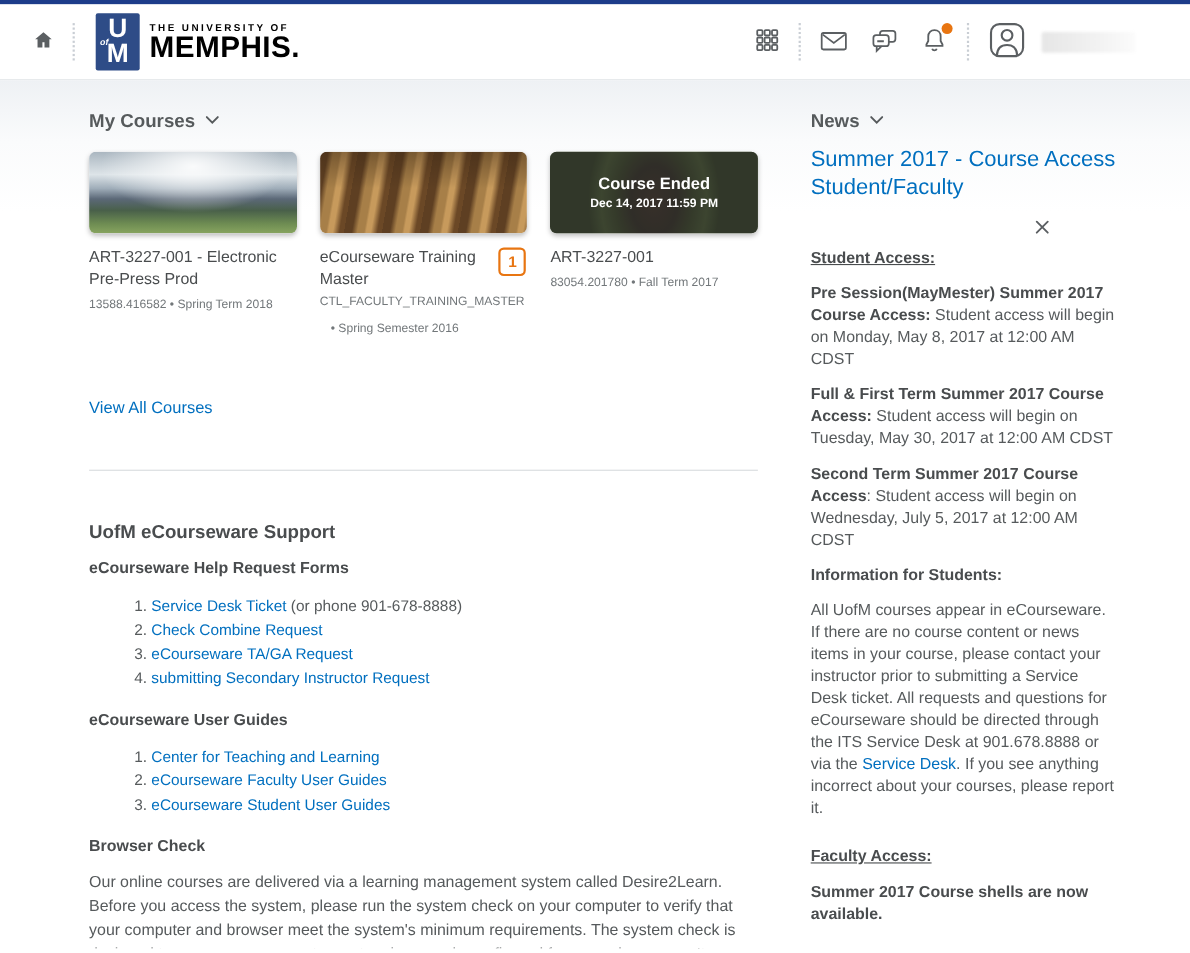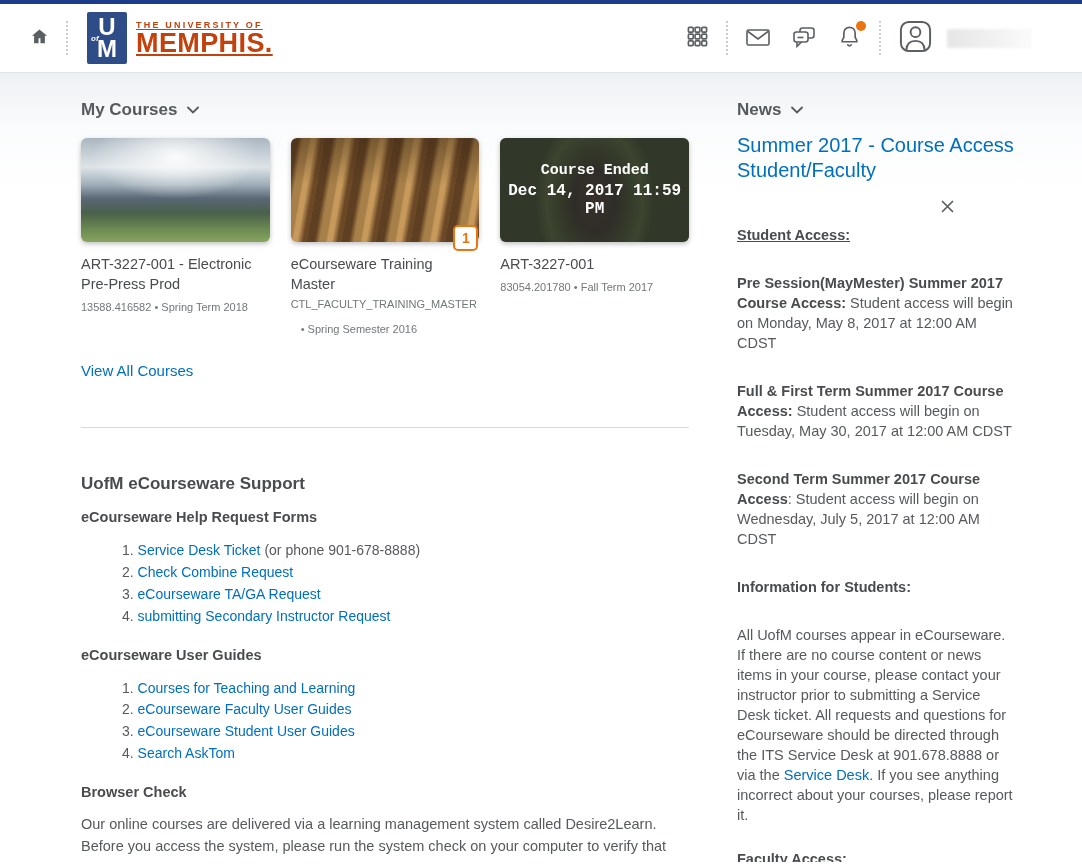--- a/index.html
+++ b/index.html
@@ -13,55 +13,55 @@
   .hdr-left, .hdr-right { display:flex; align-items:center; }
   .hdr-right { margin-left:auto; }
   .icon-btn { background:none; border:none; cursor:pointer; padding:4px; display:flex; align-items:center; }
   .vdots { height:34px; border-left:2px dotted #c9ced4; margin:0 13px; }
 
   .logo { display:flex; align-items:center; margin-left:6px; cursor:pointer; }
   .shield { position:relative; width:40px; height:52px; background:#2e4c87; border-radius:2px;
             display:flex; flex-direction:column; align-items:center; justify-content:center; }
   .shield .u, .shield .m { color:#fff; font-weight:bold; font-size:24px; line-height:22px; }
   .shield .of { position:absolute; top:22px; left:4px; color:#fff; font-size:8px; font-style:italic;font-weight:bold; }
-  .logo-text { margin-left:9px; color:#c2410c;text-decoration:underline; }
+  .logo-text { margin-left:9px; color:#000000; }
   .logo-line1 { font-size:9px; font-weight:bold; letter-spacing:2.2px; }
   .logo-line2 { font-size:27px; font-weight:bold; letter-spacing:0.4px; line-height:26px; }
 
   .bell-wrap { position:relative; }
   .bell-dot { position:absolute; top:1px; right:0; width:10px; height:10px; border-radius:50%; background:#e87511; }
   .name-blur { width:85px; height:19px; margin:0 28px 0 10px; border-radius:2px;
                background:linear-gradient(90deg,#e6e6e6,#f2f2f2 60%,#fbfbfb); filter:blur(1.5px); }
 
   
   .main { display:flex; gap:48px; padding:27px 65px 0 81px; height:789px;
           background:linear-gradient(180deg,#eef1f4 0,#fafbfc 55px,#ffffff 120px); overflow:hidden; }
   .col-left { width:608px; flex:none; }
   .col-right { width:280px; flex:none; }
 
   .section-head { display:flex; align-items:flex-start; gap:10px; cursor:pointer; }
   .section-title { font-size:17px; font-weight:bold; color:#565a5c; }
 
   
   .cards { display:flex; gap:21px; margin-top:18px; min-height:202px; }
   .card { width:189px; position:relative; }
-  .card-img { height:104px; border-radius:6px; box-shadow:0 2px 5px rgba(0,0,0,0.25);
-              position:relative; overflow:hidden; cursor:pointer;font-family:Liberation Mono, monospace; }
+  .card-img { height:74px; border-radius:6px; box-shadow:0 2px 5px rgba(0,0,0,0.25);
+              position:relative; overflow:hidden; cursor:pointer; }
   .img1 { background:
       radial-gradient(ellipse 120px 60px at 50% 18%, rgba(255,255,255,0.9), rgba(255,255,255,0) 70%),
       linear-gradient(180deg,#aab6c0 0%,#dde4e8 28%,#9fadb9 45%,#5b6877 58%,#49604a 72%,#6d8b52 88%,#87a45f 100%); }
   .img2 { background:
       linear-gradient(180deg, rgba(60,40,20,0.45), rgba(0,0,0,0) 45%),
       repeating-linear-gradient(100deg,#5e3f22 0 7px,#a77f48 12px 18px,#c79a5c 20px 24px,#6b4826 30px 34px); }
   .img3 { background:
       radial-gradient(ellipse 60px 90px at 50% 60%, #4a3a2c 0%, #3a3428 35%, #45522e 60%, #55683a 80%, #3c4a2a 100%); }
   .img-overlay { position:absolute; inset:0; background:rgba(40,40,40,0.55);
                  display:flex; flex-direction:column; align-items:center; justify-content:center; color:#fff; }
   .ov-title { font-size:15px; font-weight:bold; }
-  .ov-date { font-size:16px; font-weight:bold; margin-top:3px;text-align:center; }
+  .ov-date { font-size:11px; font-weight:bold; margin-top:3px;text-align:center; }
   .card-title { margin-top:12px; font-size:14.5px; line-height:1.38; color:#494c4e; cursor:pointer; }
   .card-title.pad-badge { padding-right:36px; }
   .card-code { margin-top:2px; font-size:11px; color:#72777a; word-break:break-all; line-height:1.5; }
   .card-meta { margin-top:7px; font-size:11px; color:#72777a; }
   .card-meta.indent { padding-left:10px; margin-top:10px; }
   .badge { position:absolute; top:87px; right:1px; min-width:25px; height:26px; background:#fff;
            border:2px solid #e87511; border-radius:5px; color:#e87511; font-size:14px; font-weight:bold;
            display:flex; align-items:center; justify-content:center; cursor:pointer; }
 
   .link { color:#006fbf; text-decoration:none; cursor:pointer; }
@@ -77,21 +77,21 @@
   .olist .oli { padding-left:41px; font-size:14px; line-height:1.42; margin-bottom:2px; }
   .oli .num { color:#565a5c; }
   .oli .suffix { color:#565a5c; }
   .para { margin-top:13px; font-size:14.5px; line-height:22px; color:#565a5c; }
   .mt20 { margin-top:20px; }
 
   
   .news-article-title { display:block; margin-top:13px; font-size:20px; line-height:25px;
                         color:#006fbf; text-decoration:none; cursor:pointer; }
   .dismiss-row { display:flex; justify-content:flex-end; padding-right:60px; margin-top:14px; }
-  .news-p { font-size:14.5px; line-height:20px; color:#565a5c; margin-top:28px; }
+  .news-p { font-size:14.5px; line-height:20px; color:#565a5c; margin-top:12px; }
   .news-p strong, .bold-head { font-weight:bold; color:#494c4e; }
   .underline { text-decoration:underline; }
   .x-btn { background:none; border:none; cursor:pointer; padding:2px; }
 </style>
 </head>
 <body>
 
 <div class="top-strip"></div>
 
 <header class="header">
@@ -225,24 +225,23 @@
       <div class="sub-head">eCourseware Help Request Forms</div>
       <div class="olist">
         <div class="oli"><span class="num">1. </span><a class="link">Service Desk Ticket</a><span class="suffix"> (or phone 901-678-8888)</span></div>
         <div class="oli"><span class="num">2. </span><a class="link">Check Combine Request</a></div>
         <div class="oli"><span class="num">3. </span><a class="link">eCourseware TA/GA Request</a></div>
         <div class="oli"><span class="num">4. </span><a class="link">submitting Secondary Instructor Request</a></div>
       </div>
 
       <div class="sub-head mt20">eCourseware User Guides</div>
       <div class="olist">
-        <div class="oli"><span class="num">1. </span><a class="link">Courses for Teaching and Learning</a></div>
+        <div class="oli"><span class="num">1. </span><a class="link">Center for Teaching and Learning</a></div>
         <div class="oli"><span class="num">2. </span><a class="link">eCourseware Faculty User Guides</a></div>
         <div class="oli"><span class="num">3. </span><a class="link">eCourseware Student User Guides</a></div>
-        <div class="oli"><span class="num">4. </span><a class="link">Search AskTom</a></div>
       </div>
 
       <div class="sub-head mt20">Browser Check</div>
       <p class="para">Our online courses are delivered via a learning management system called Desire2Learn. Before you access the system, please run the system check on your computer to verify that your computer and browser meet the system's minimum requirements. The system check is designed to ensure your computer system is properly configured for our web courses. It verifies your browser version, browser settings, and the display settings on your computer.</p>
     </div>
   </div>
 
   <div class="col-right">
     <div class="section-head">
       <span class="section-title">News</span>

